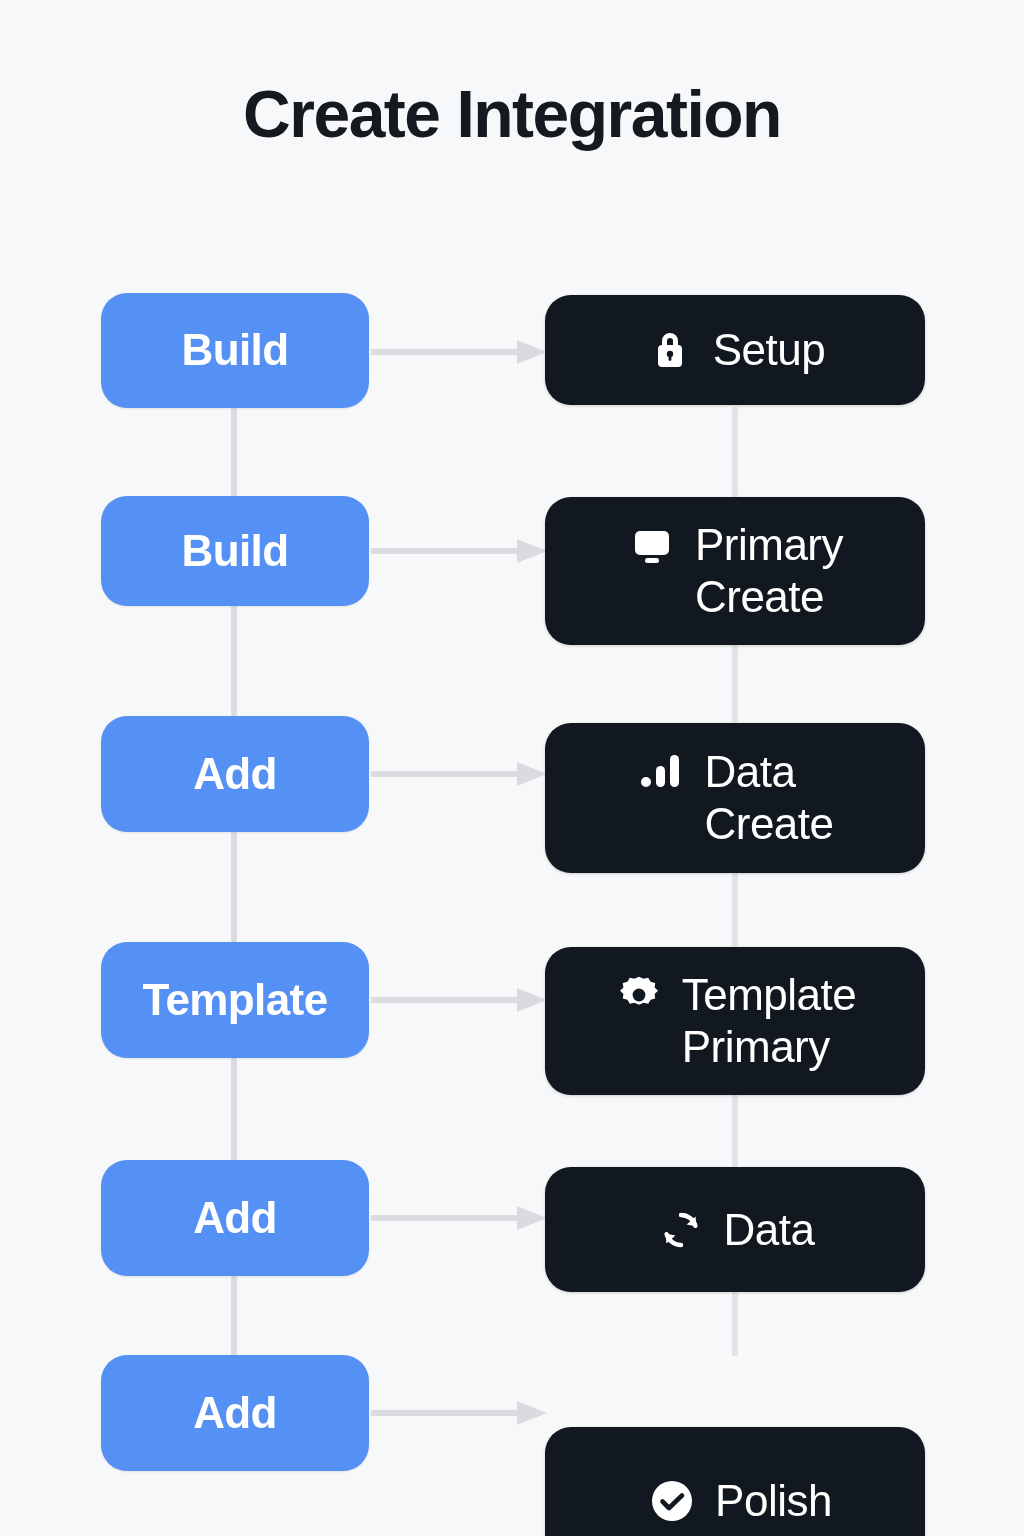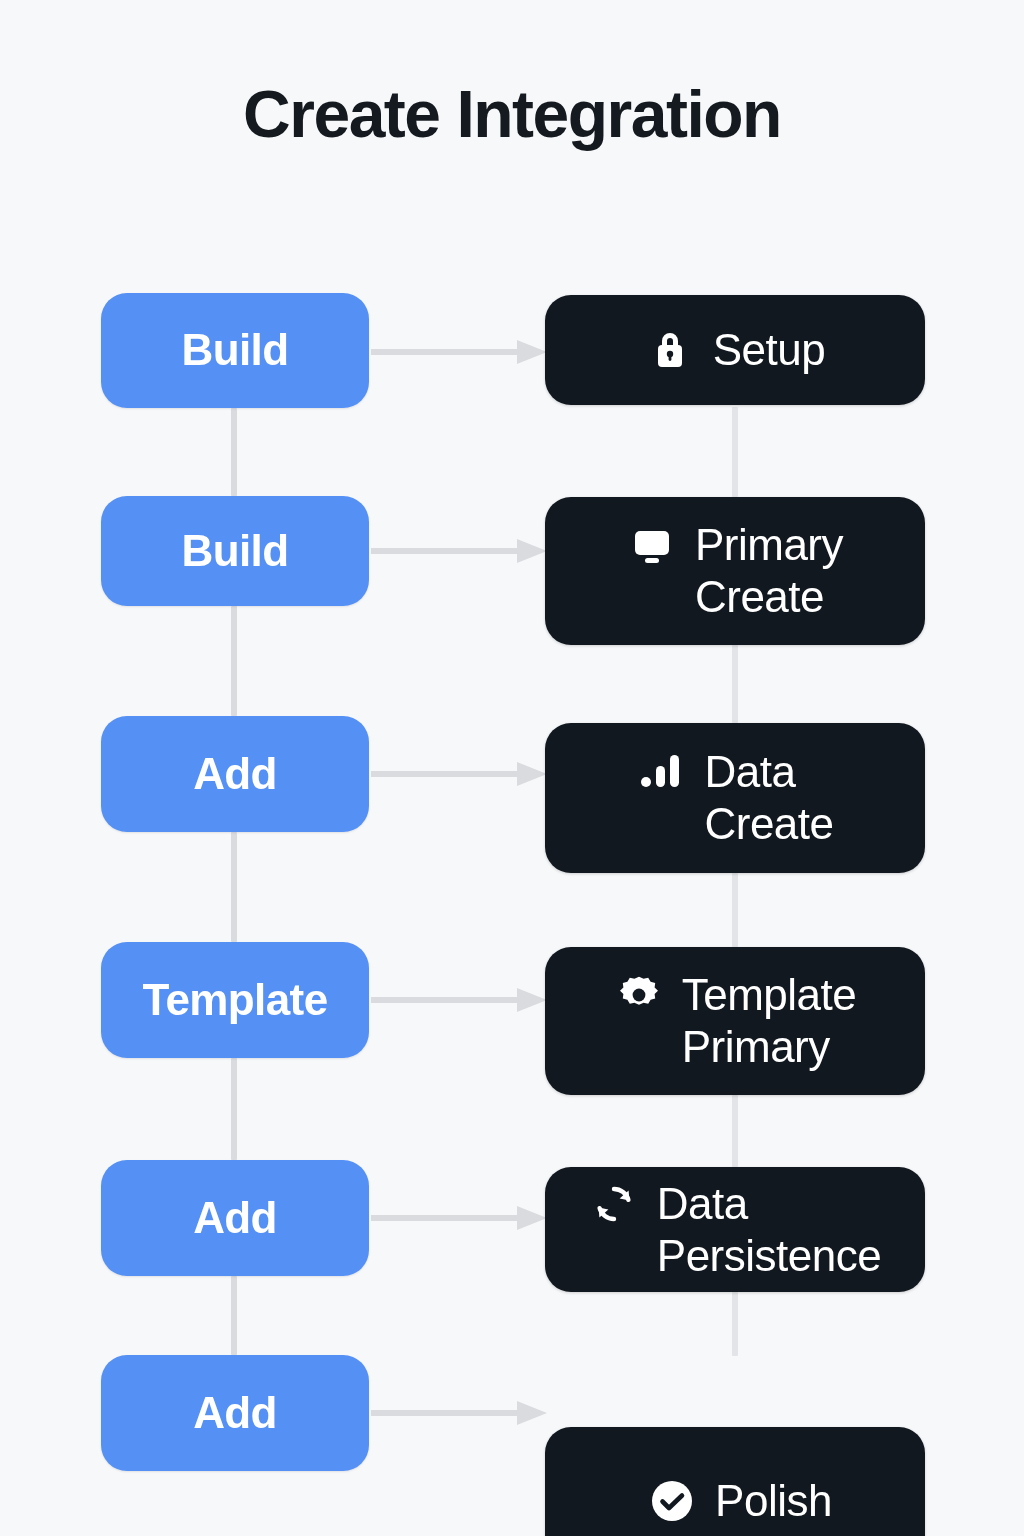--- a/index.html
+++ b/index.html
@@ -234,21 +234,20 @@
       <span class="ricon">
         <svg width="44" height="44" viewBox="0 0 44 44">
           <path d="M22 7 a15 15 0 0 1 14.4 10.8" fill="none" stroke="#ffffff" stroke-width="4.4" stroke-linecap="round"></path>
           <path d="M36.6 8.5 L37.4 18.6 L27.6 16.4 Z" fill="#ffffff"></path>
           <path d="M22 37 a15 15 0 0 1 -14.4 -10.8" fill="none" stroke="#ffffff" stroke-width="4.4" stroke-linecap="round"></path>
           <path d="M7.4 35.5 L6.6 25.4 L16.4 27.6 Z" fill="#ffffff"></path>
         </svg>
       </span>
       <span class="label">
         <span>Data</span>
-        <span class="l2">Persistence</span>
       </span>
     </div>
   </div>
 
   <div class="chip chip-left" style="top:1355px; height:116px;">
     <span class="label">Add</span>
   </div>
   <svg class="arrow" style="left:371px; top:1399px; width:176px;" viewBox="0 0 176 28">
     <path d="M0 11 H146 V2 L176 14 L146 26 V17 H0 Z" fill="#d9dbdf"></path>
   </svg>

